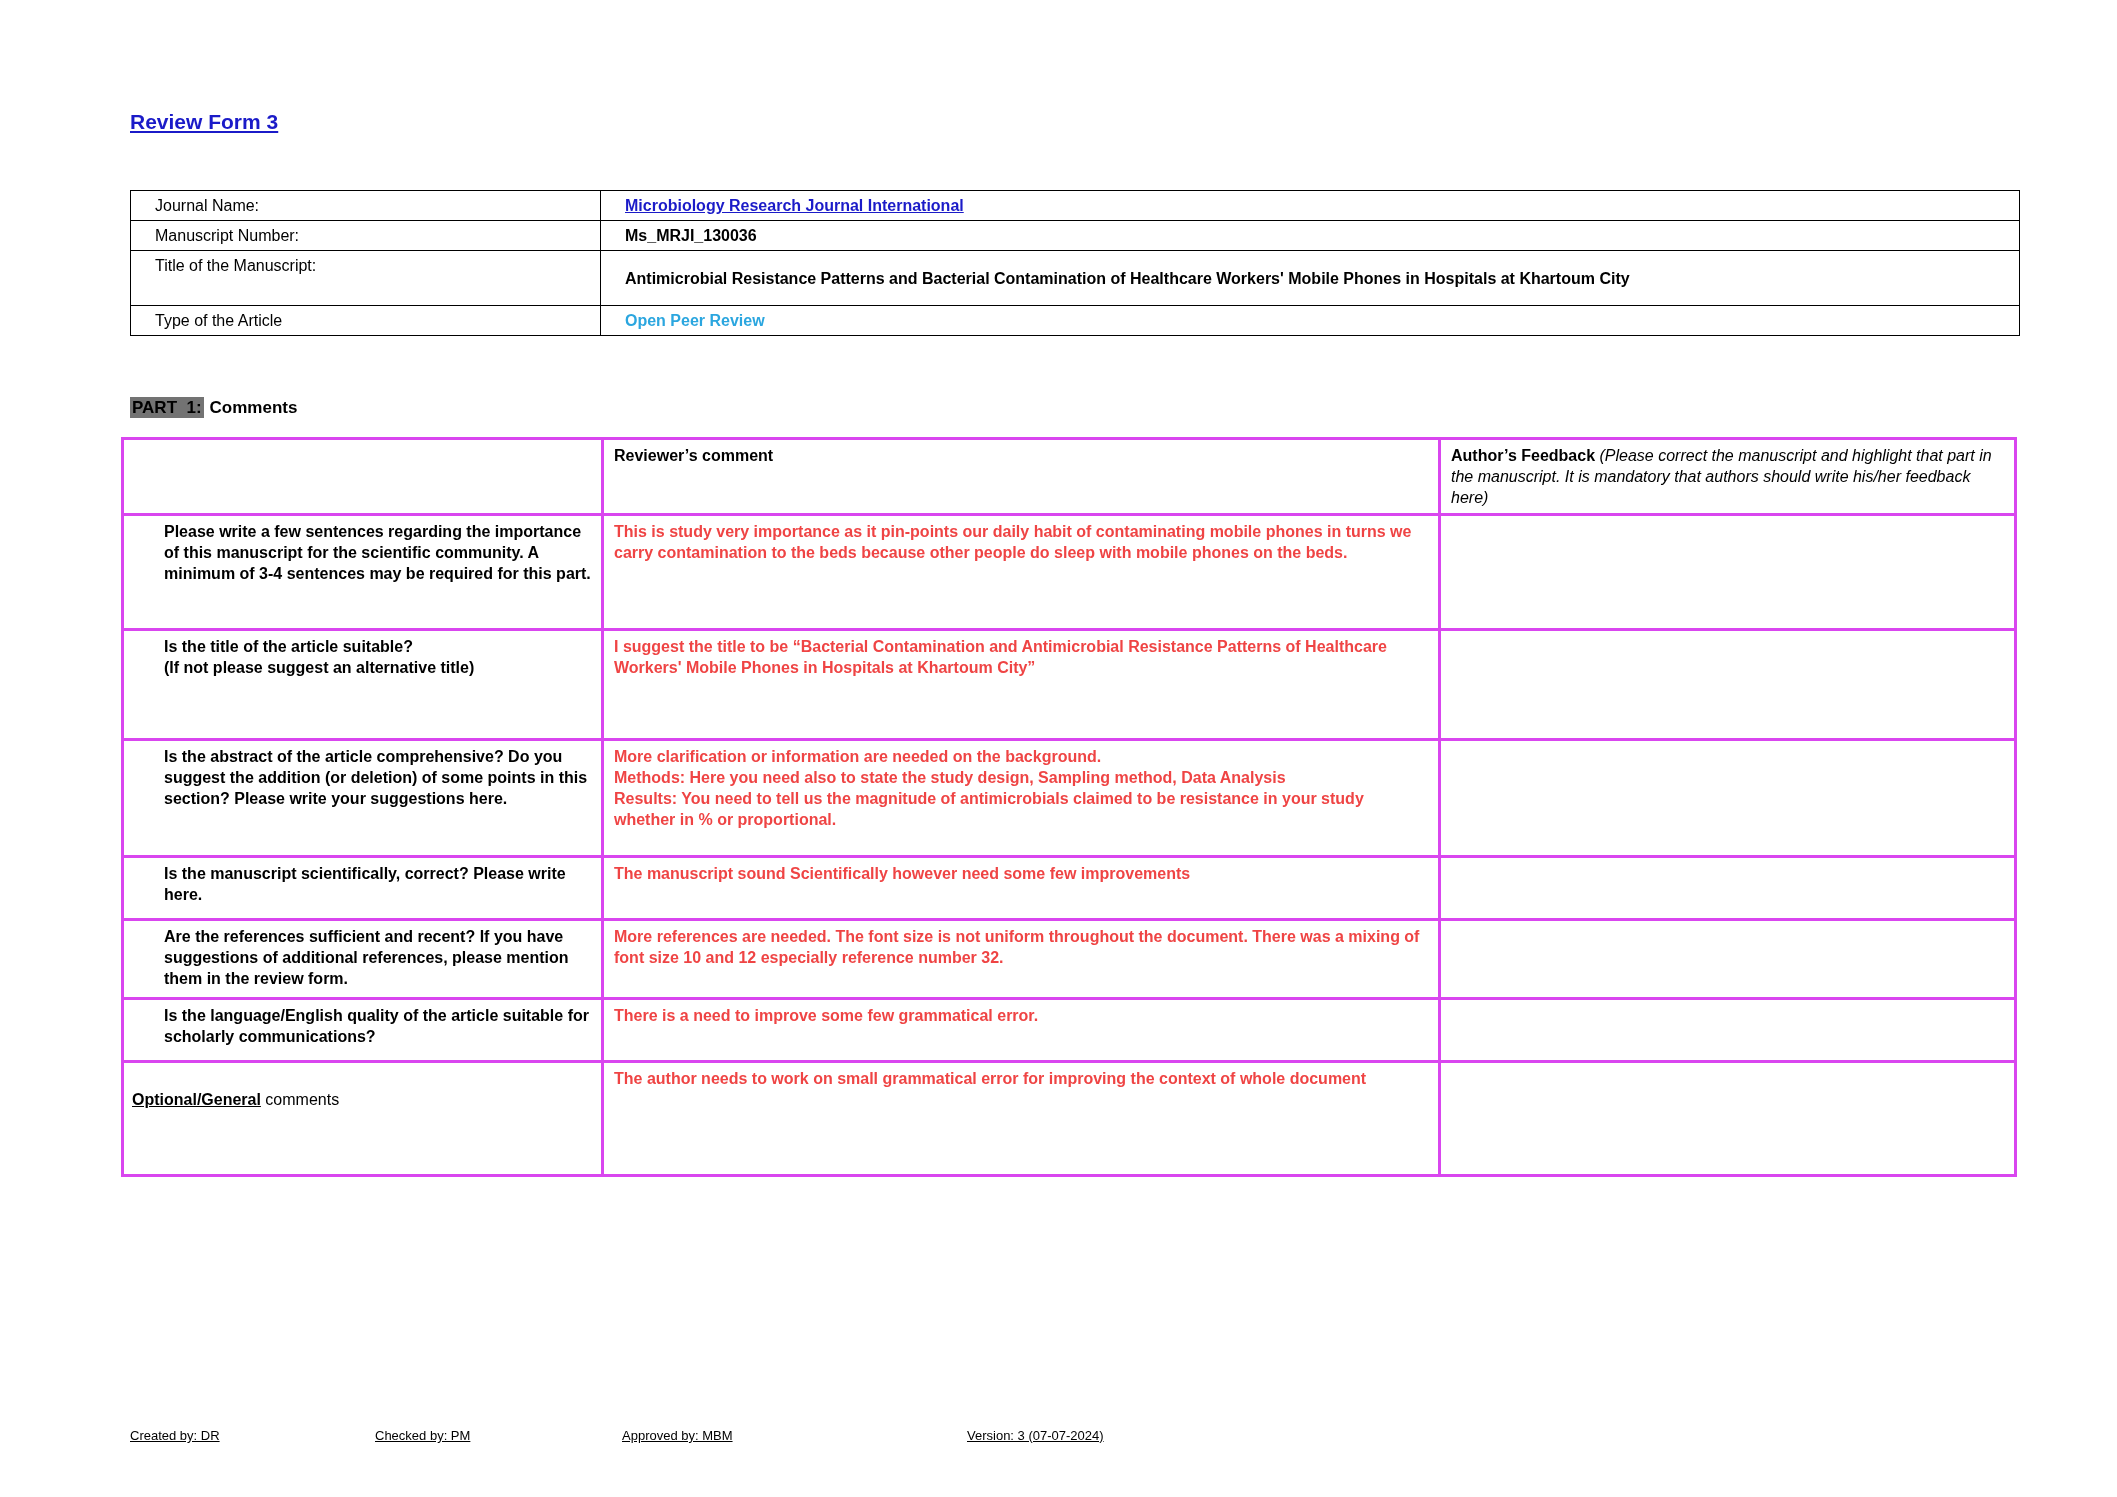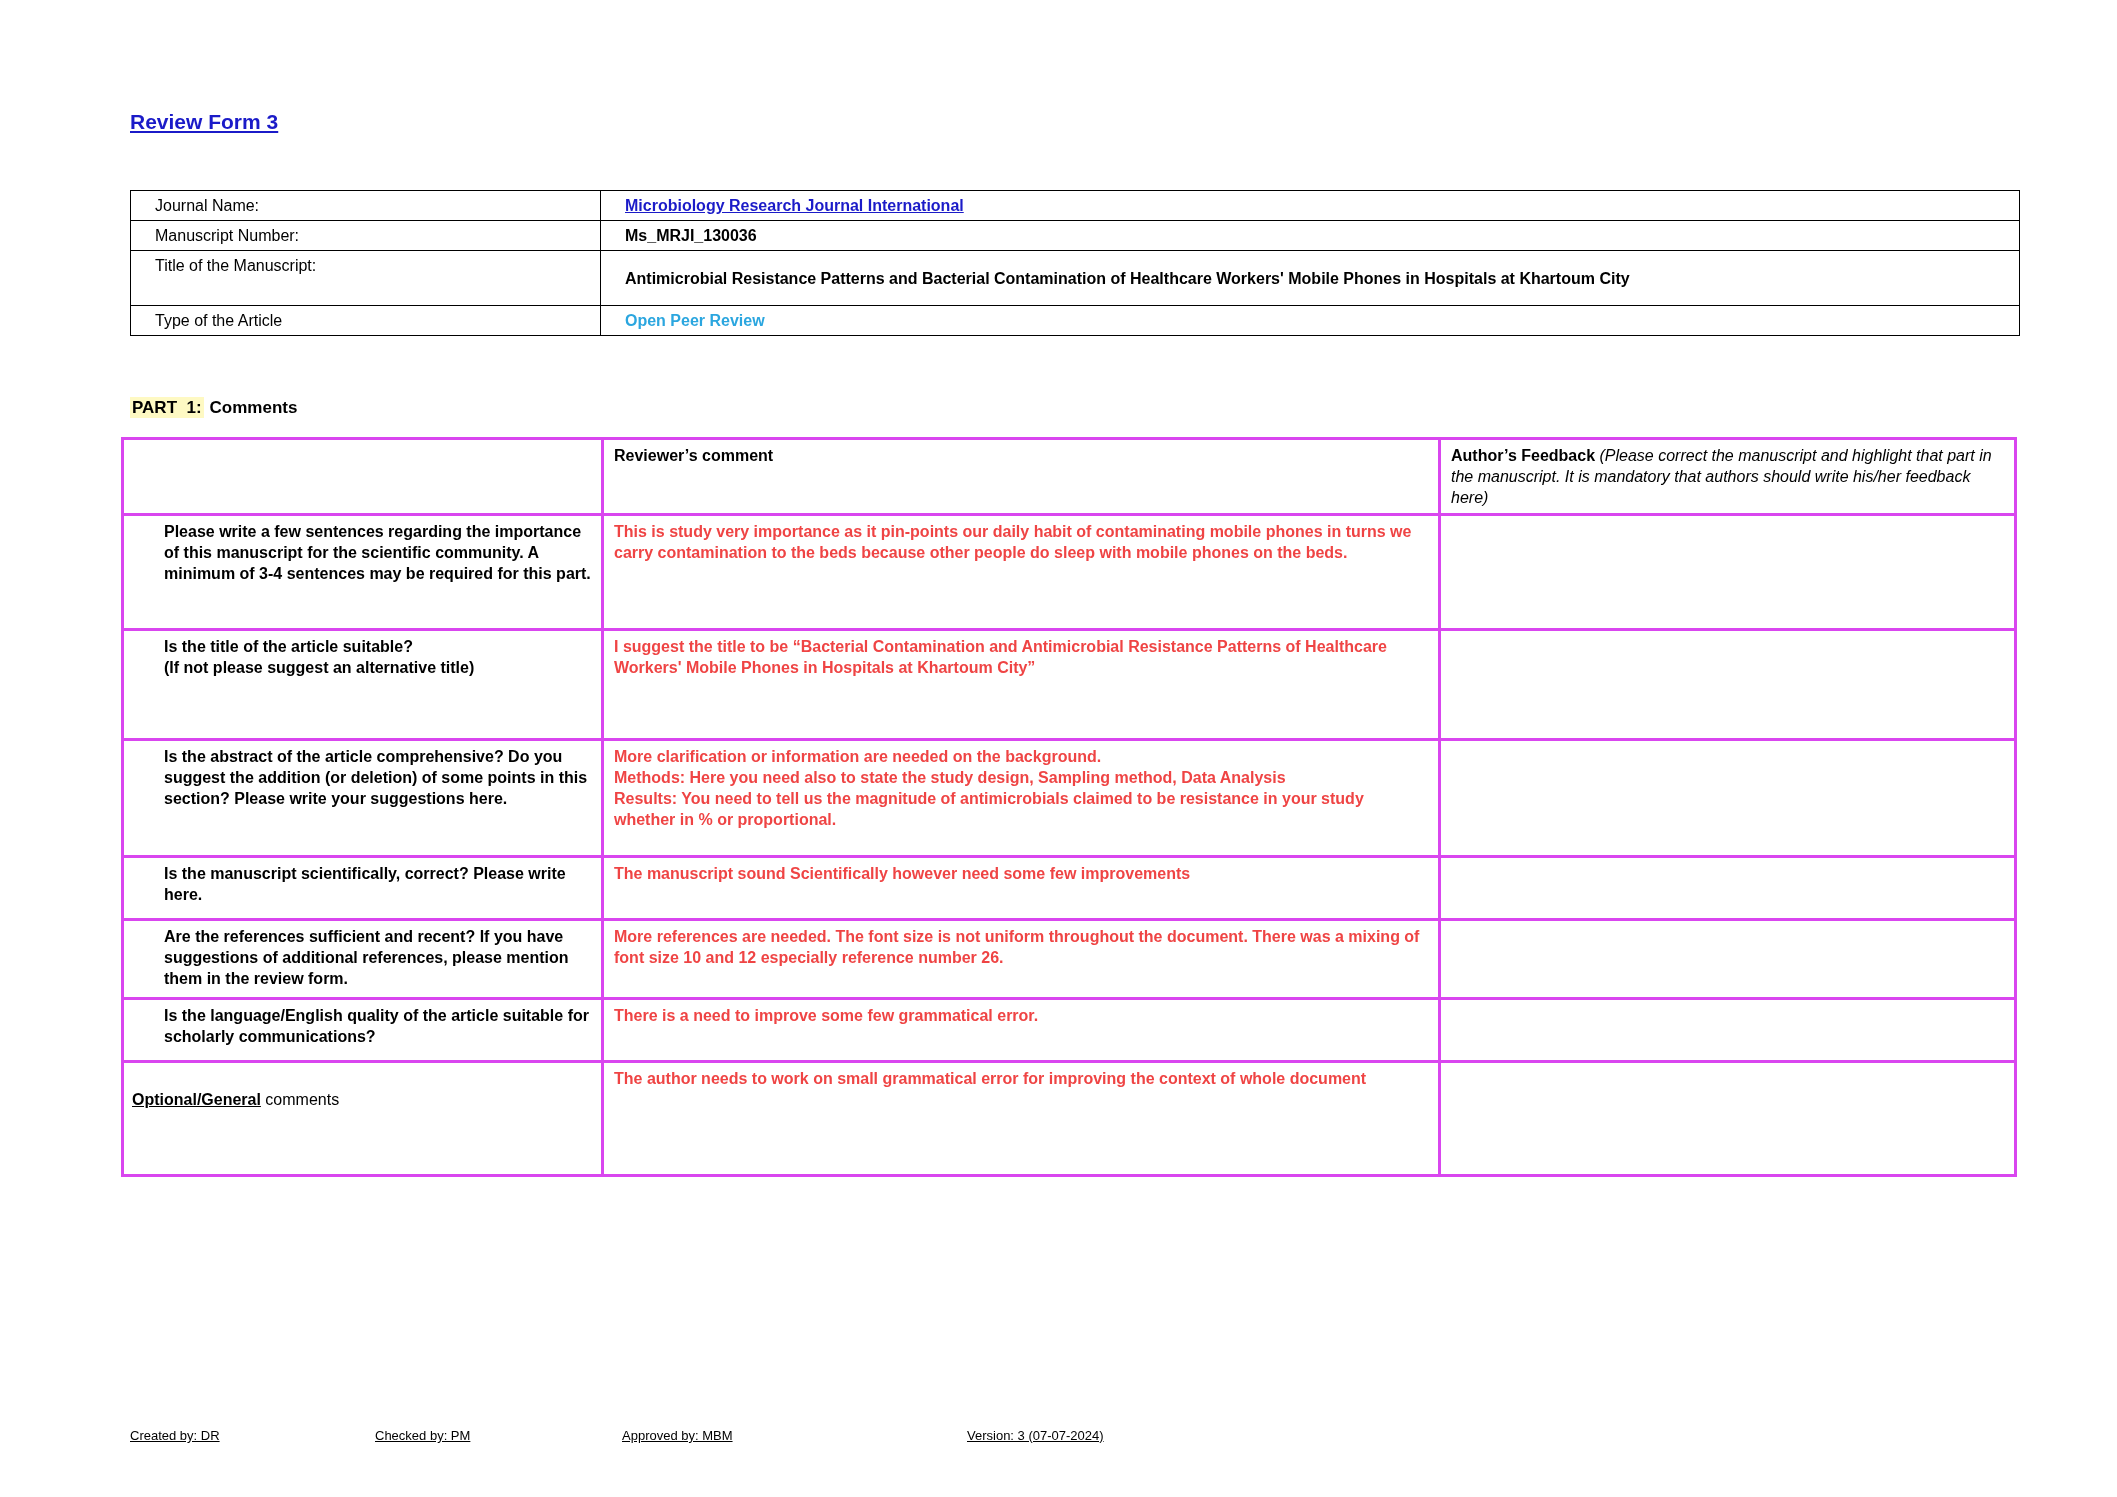--- a/index.html
+++ b/index.html
@@ -33,21 +33,21 @@
   .info-table tr.r-title td.value { vertical-align: middle; }
   .val-link { color: #1b1bc8; font-weight: bold; text-decoration: underline; cursor: pointer; }
   .val-bold { font-weight: bold; }
   .val-cyan { color: #2ba6df; font-weight: bold; }
 
   
   .part1 {
     position: absolute; left: 130px; top: 398px;
     font-size: 17px; font-weight: bold;
   }
-  .part1 .hl { background: #fef9c3; white-space: pre; padding: 1px 2px; }
+  .part1 .hl { background: #737373; white-space: pre; padding: 1px 2px; }
   .part1 .heading { margin-left: 6px; }
 
   
   .comments-table {
     position: absolute; left: 121px; top: 437px;
     width: 1893px; border-collapse: collapse;
     font-size: 16px; line-height: 21px;
     table-layout: fixed;
   }
   .comments-table col.c1 { width: 480px; }
@@ -157,21 +157,21 @@
       </tr>
 
       <tr class="row-science">
         <td class="q-cell">Is the manuscript scientifically, correct? Please write here.</td>
         <td class="c-cell">The manuscript sound Scientifically however need some few improvements</td>
         <td></td>
       </tr>
 
       <tr class="row-refs">
         <td class="q-cell">Are the references sufficient and recent? If you have suggestions of additional references, please mention them in the review form.</td>
-        <td class="c-cell">More references are needed. The font size is not uniform throughout the document. There was a mixing of font size 10 and 12 especially reference number 26.</td>
+        <td class="c-cell">More references are needed. The font size is not uniform throughout the document. There was a mixing of font size 10 and 12 especially reference number 32.</td>
         <td></td>
       </tr>
 
       <tr class="row-language">
         <td class="q-cell">Is the language/English quality of the article suitable for scholarly communications?</td>
         <td class="c-cell">There is a need to improve some few grammatical error.</td>
         <td></td>
       </tr>
 
       <tr class="row-optional">

